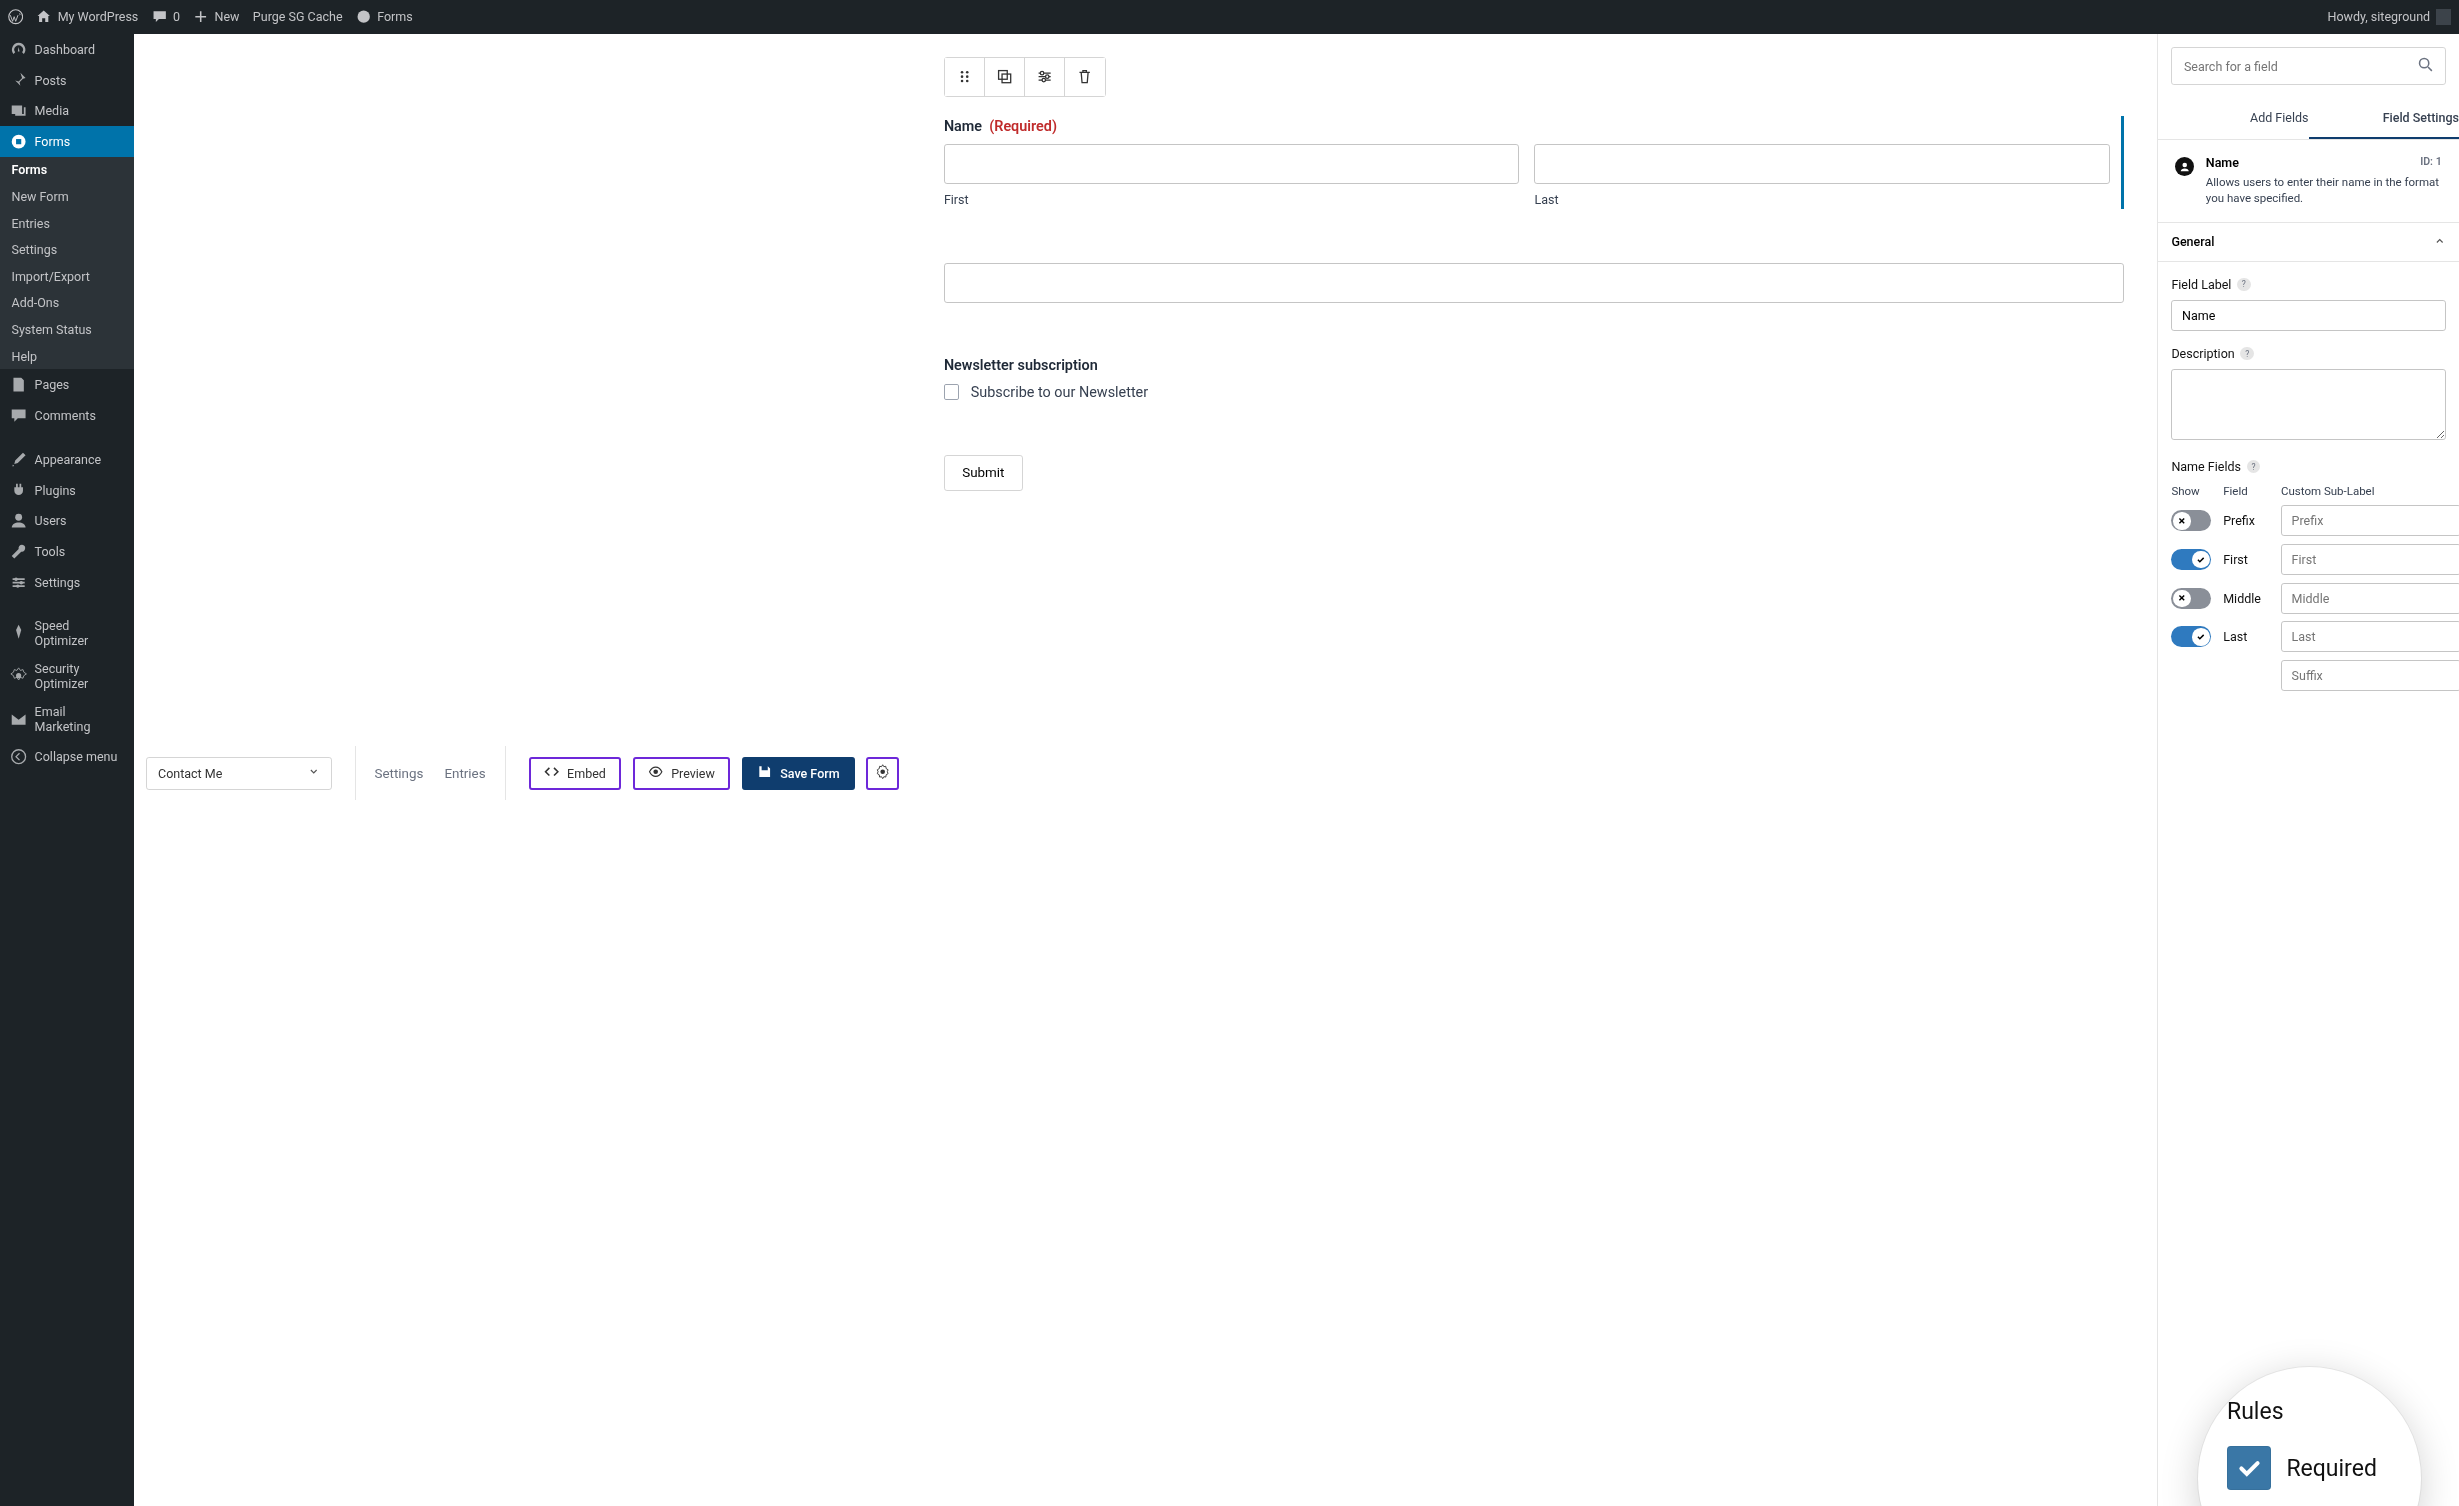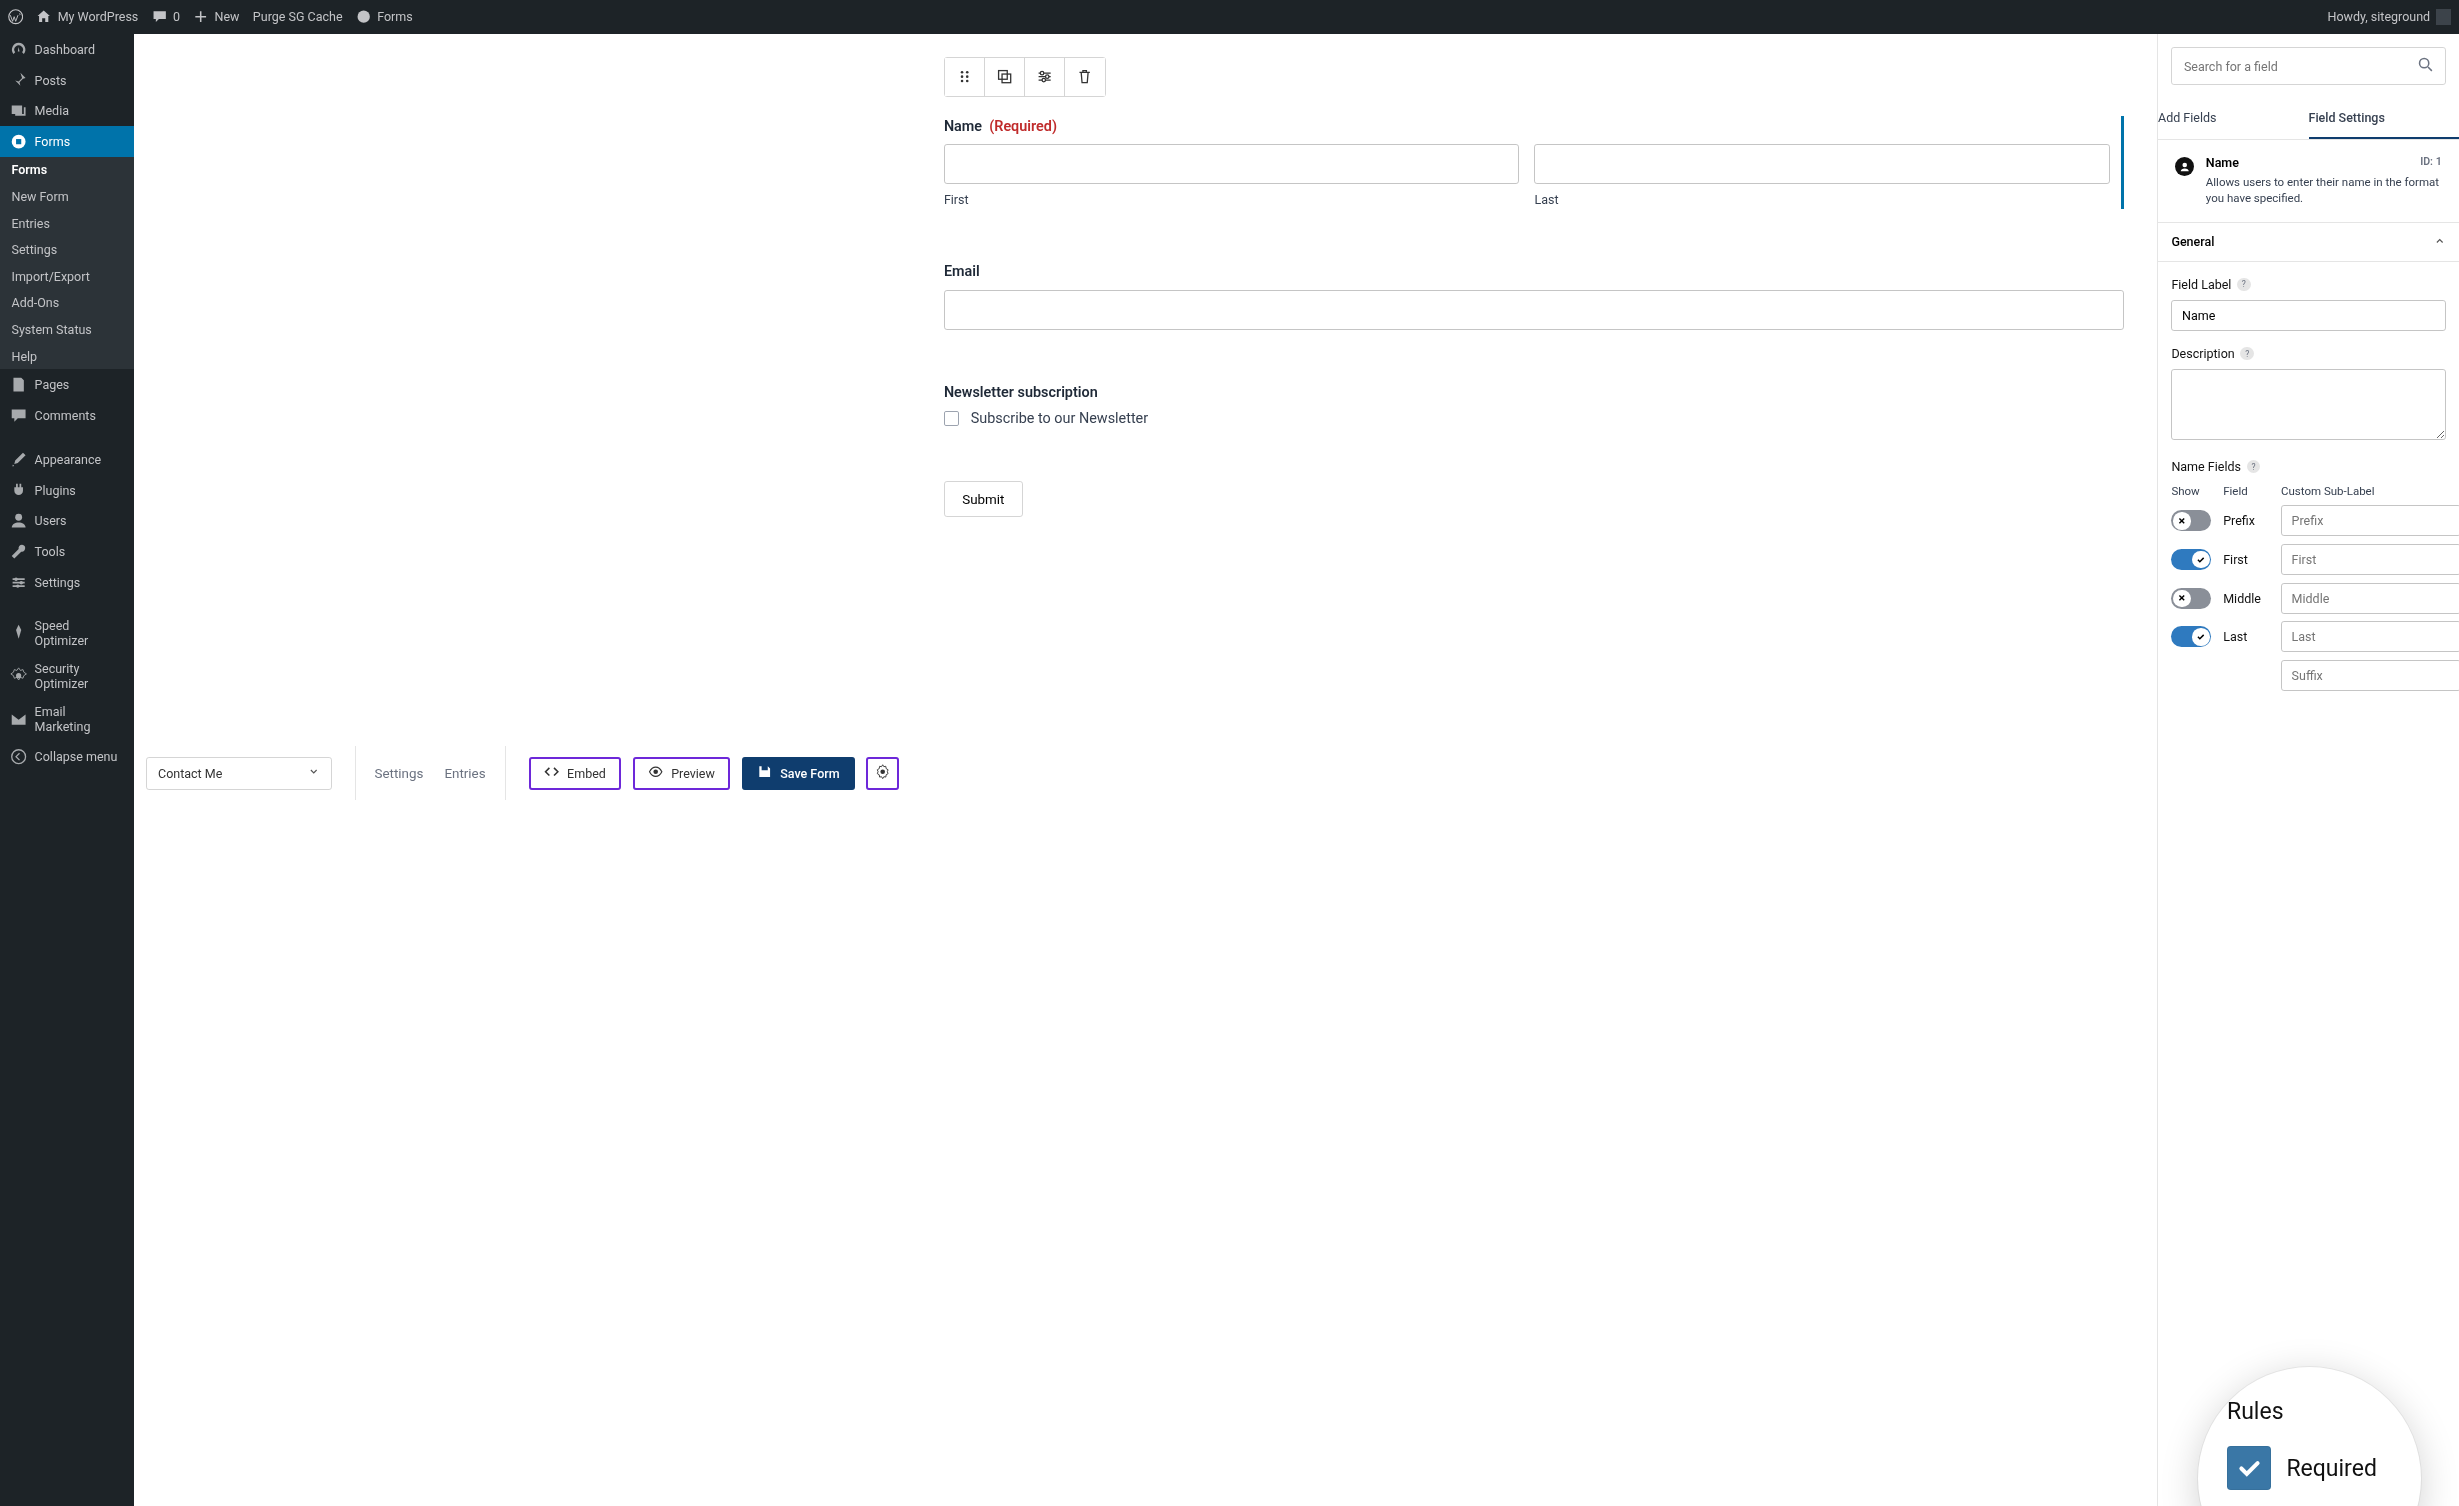--- a/index.html
+++ b/index.html
@@ -55,21 +55,21 @@
     .sublabel { font-size: 12.5px; color: #374151; margin-top: 7.7px; }
     .checkbox-row { display: flex; align-items: center; gap: 11.5px; font-size: 14.4px; color: #374151; margin-top: 7.7px; }
     .checkbox-row .cb { width: 15.4px; height: 15.4px; border: 1.4px solid #9ca3af; border-radius: 1.9px; }
     .submit-btn { padding: 9.6px 17.3px; border: 1px solid #d5d5d5; border-radius: 2.9px; background: #fff; font-size: 13.4px; cursor: pointer; }
     
     .panel { width: 302px; border-left: 1px solid #e5e5e5; overflow-y: auto; position: relative; }
     .panel-inner { padding: 13.4px; }
     .search-field { display: flex; align-items: center; height: 38px; border: 1px solid #d5d5d5; border-radius: 2.9px; padding: 0 11.5px; gap: 9.6px; }
     .search-field input { flex: 1; border: none; outline: none; font-size: 12.5px; color: #6b7280; }
     .panel-tabs { display: flex; margin-top: 13.4px; border-bottom: 1px solid #e5e5e5; margin-left:-13.4px; margin-right:-13.4px; }
-    .panel-tab { flex: 1; text-align: left; padding: 11.5px 0; font-size: 12.5px; color: #374151; cursor: pointer; }
+    .panel-tab { flex: 1; text-align: right; padding: 11.5px 0; font-size: 12.5px; color: #374151; cursor: pointer; }
     .panel-tab.active { border-bottom: 2.9px solid #0f3d6e; font-weight: 500; }
     
     .field-info { display: flex; gap: 11.5px; padding: 15.4px 0; border-bottom: 1px solid #e5e5e5; margin-left:-13.4px; margin-right:-13.4px; padding-left:17.3px; padding-right:17.3px; }
     .field-info-icon { width: 19px; height: 19px; background: #111; border-radius: 50%; margin-top: 1.9px; flex-shrink:0; display:flex; align-items:center; justify-content:center; }
     .field-info-icon svg { fill:#fff; width:11.5px; height:11.5px; }
     .field-info-text { flex: 1; }
     .field-info-title { display:flex; justify-content:space-between; align-items:flex-start; }
     .field-info-text h4 { font-size: 12.5px; font-weight: 600; margin-bottom: 3.8px; }
     .field-info-text p { font-size: 11.5px; color: #374151; line-height: 1.4; }
     .id-badge { font-size: 10.6px; color: #6b7280; font-weight:600; }
@@ -386,21 +386,20 @@
               <div class="sublabel">First</div>
             </div>
             <div class="name-col">
               <input class="text-input" style="">
               <div class="sublabel">Last</div>
             </div>
           </div>
         </div>
 
         <div class="form-field">
-          <div class="field-label">Email</div>
           <input class="text-input" style="">
         </div>
 
         <div class="form-field">
           <div class="field-label">Newsletter subscription</div>
           <div class="checkbox-row">
             <span class="cb"></span>
             <span>Subscribe to our Newsletter</span>
           </div>
         </div>

